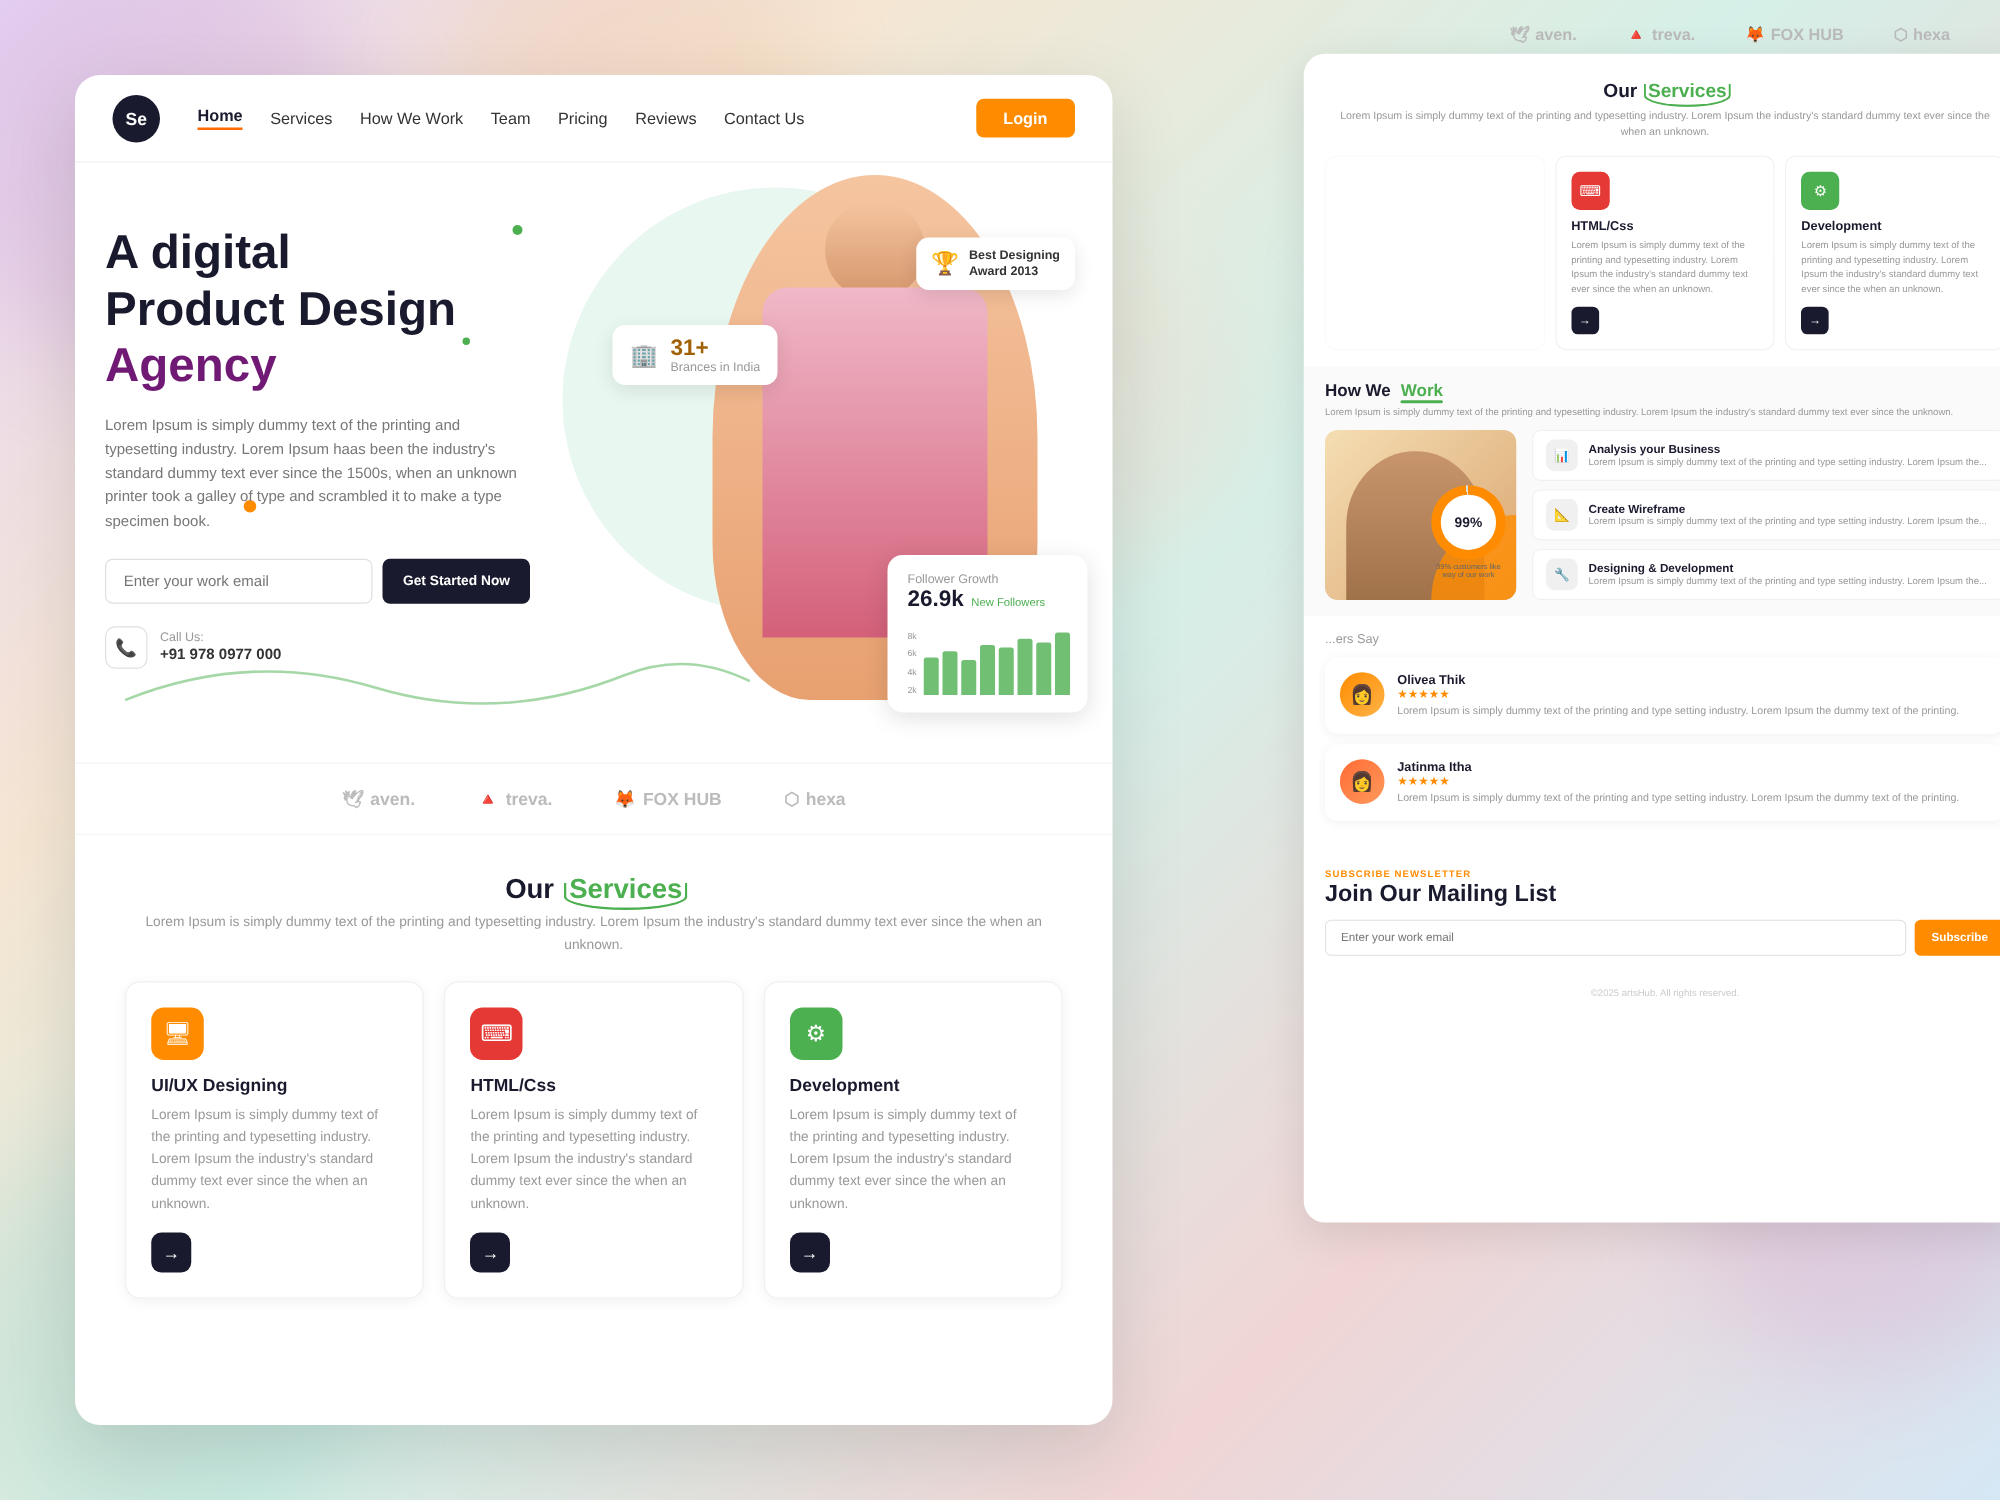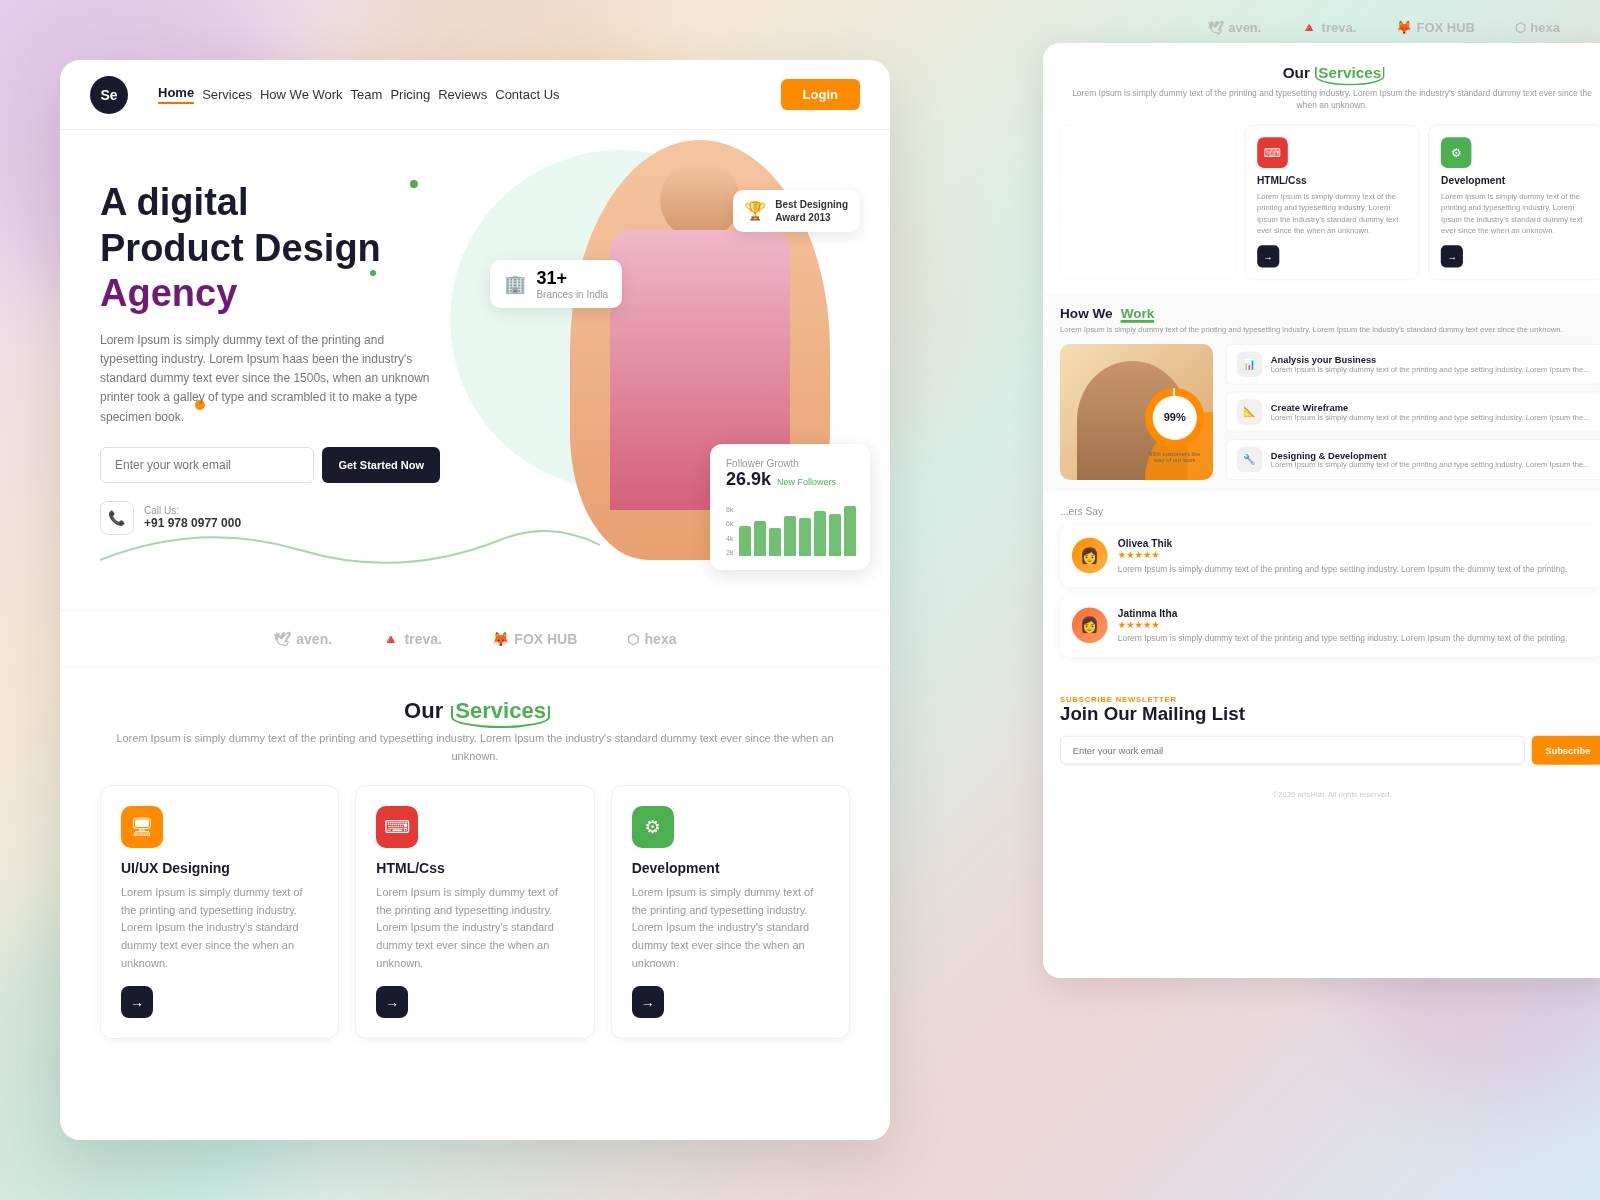--- a/index.html
+++ b/index.html
@@ -46,21 +46,21 @@
       display: flex;
       align-items: center;
       justify-content: center;
       color: white;
       font-size: 14px;
       font-weight: bold;
     }
     .nav-links {
       display: flex;
       align-items: center;
-      gap: 8px;
+      gap: 22px;
       flex: 1;
     }
     .nav-link {
       font-size: 13px;
       color: #333;
       text-decoration: none;
       cursor: pointer;
     }
     .nav-link.active {
       font-weight: 600;
@@ -75,21 +75,21 @@
       padding: 8px 22px;
       border-radius: 6px;
       font-size: 13px;
       cursor: pointer;
       font-weight: 700;
     }
 
     
     .hero {
       position: relative;
-      padding: 30px 40px;
+      padding: 30px 24px;
       height: 480px;
       overflow: hidden;
     }
     .hero-bg-circle {
       position: absolute;
       right: 100px;
       top: 20px;
       width: 340px;
       height: 340px;
       background: #e8f8f0;
@@ -213,21 +213,21 @@
       border-radius: 10px;
       padding: 8px 14px;
       box-shadow: 0 4px 15px rgba(0,0,0,0.1);
       z-index: 5;
       display: flex;
       align-items: center;
       gap: 10px;
       font-size: 10px;
     }
     .branches-icon { color: #4caf50; font-size: 18px; }
-    .branches-num { font-size: 18px; font-weight: 700; color: #000000; }
+    .branches-num { font-size: 18px; font-weight: 700; color: #a16207; }
     .branches-label { font-size: 10px; color: #999; }
 
     
     .follower-card {
       position: absolute;
       right: 20px;
       bottom: 40px;
       background: white;
       border-radius: 12px;
       padding: 14px 16px;

